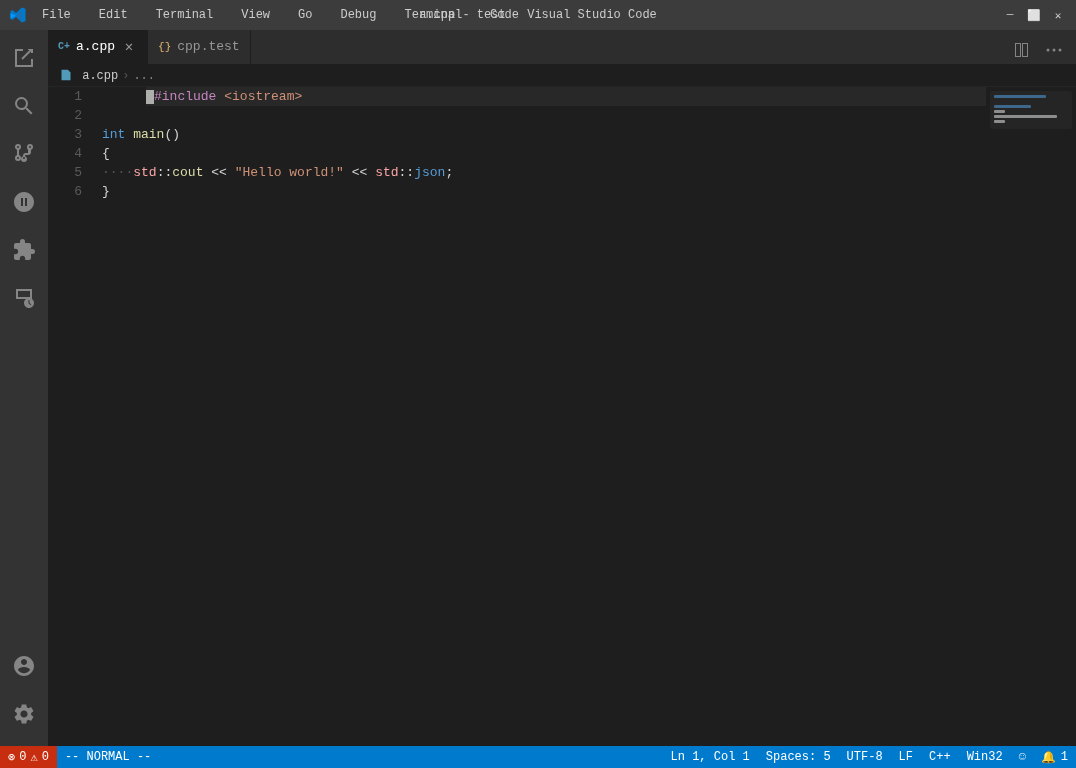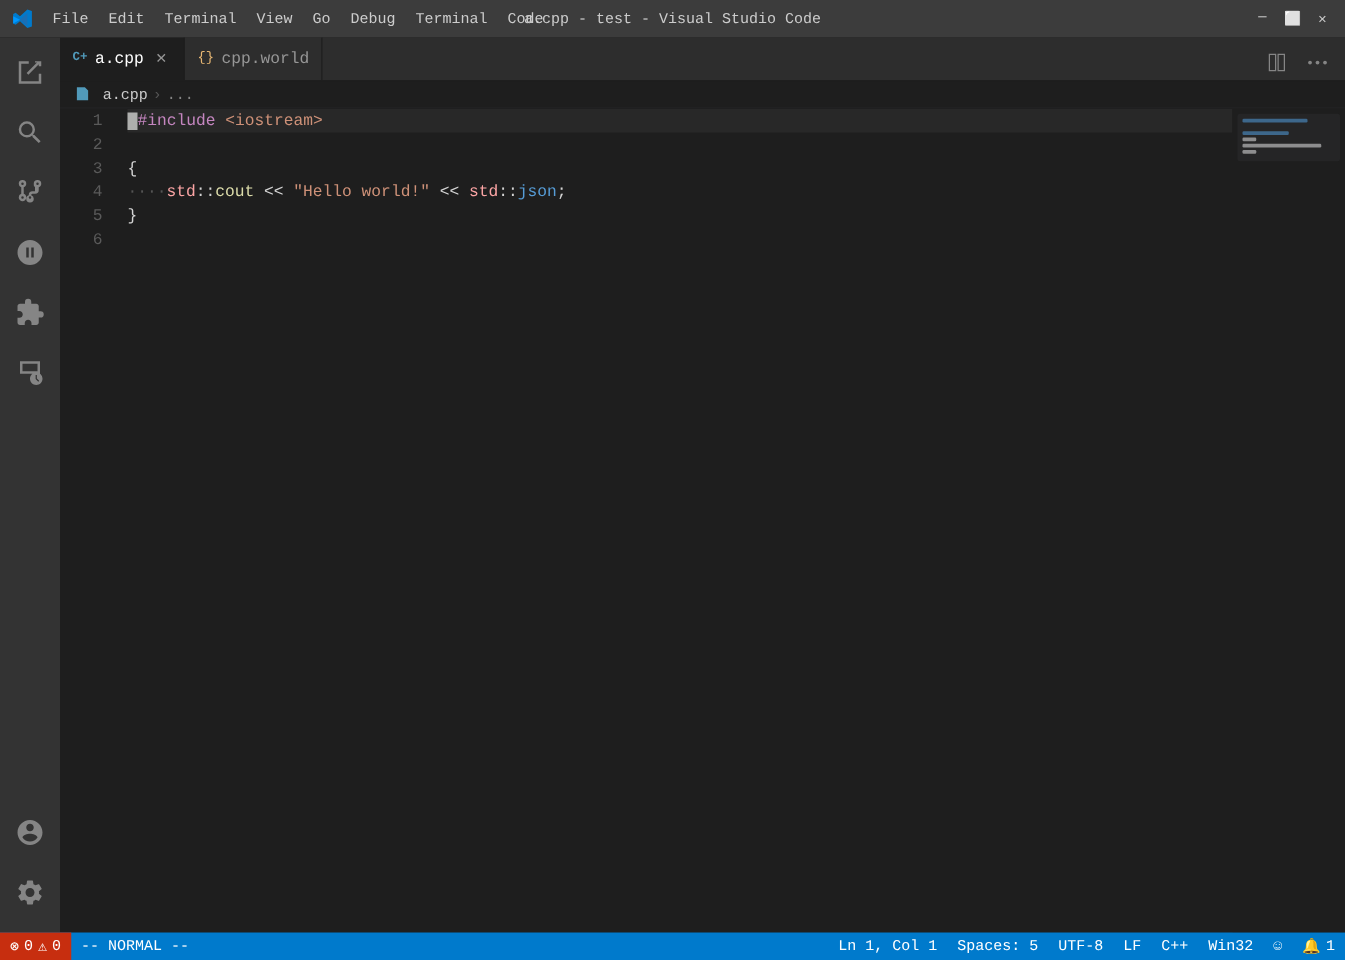--- a/index.html
+++ b/index.html
@@ -31,21 +31,21 @@
       align-items: center;
       gap: 8px;
     }
     .vscode-logo {
       width: 16px;
       height: 16px;
       color: #007acc;
     }
     .title-bar-menu {
       display: flex;
-      gap: 0;
+      gap: 12px;
     }
     .menu-item {
       padding: 2px 8px;
       font-size: 12px;
       color: #cccccc;
       cursor: pointer;
     }
     .title-bar-center {
       font-size: 12px;
       color: #cccccc;
@@ -229,20 +229,21 @@
     .code-line {
       height: 19px;
       display: flex;
       align-items: center;
       white-space: pre;
       font-size: 13px;
       line-height: 19px;
     }
     .code-line.active-line {
       background: #282828;
+      margin-left: 44px;
     }
 
     
     .kw { color: #569cd6; }       
     .kw2 { color: #c586c0; }      
     .include-file { color: #ce9178; } 
     .fn { color: #dcdcaa; }        
     .punct { color: #d4d4d4; }     
     .ns { color: #fca5a5; }        
     .op { color: #d4d4d4; }        
@@ -382,21 +383,21 @@
   <div class="editor-area">
 
     <div class="tab-bar">
       <div class="tab active">
         <span class="tab-icon" style="color:#519aba; font-weight:bold; font-size:10px;">C+</span>
         <span>a.cpp</span>
         <span class="tab-close">✕</span>
       </div>
       <div class="tab inactive">
         <span class="tab-icon" style="color:#e6b673; font-size:11px;">{}</span>
-        <span>cpp.world</span>
+        <span>cpp.test</span>
       </div>
       <div class="tab-bar-actions">
         <div class="tab-action">
           <svg width="16" height="16" viewBox="0 0 16 16" fill="currentColor">
               <path d="M7 1v14H1V1h6zm1 0h6v14H8V1zm1 1v12h4V2H9zM2 2v12h4V2H2z"></path>
             </svg>
         </div>
         <div class="tab-action">
           <svg width="16" height="16" viewBox="0 0 16 16" fill="currentColor">
               <circle cx="2" cy="8" r="1.5"></circle>
@@ -430,20 +431,23 @@
       </div>
 
       <div class="code-area">
 
         <div class="code-line active-line">
           <span style="display:inline-block;width:8px;height:14px;background:#aeafad;vertical-align:middle;margin-right:0;"></span><span class="kw2">#include</span><span> </span><span class="include-file">&lt;iostream&gt;</span>
         </div>
 
         <div class="code-line">&nbsp;</div>
 
+        <div class="code-line">
+          <span class="kw">int</span><span> </span><span class="fn">main</span><span class="punct">()</span>
+        </div>
 
         <div class="code-line">
           <span class="punct">{</span>
         </div>
 
         <div class="code-line">
           <span style="color:#555555;">····</span><span class="ns">std</span><span class="op">::</span><span class="fn">cout</span><span> </span><span class="op">&lt;&lt;</span><span> </span><span class="str">"Hello world!"</span><span> </span><span class="op">&lt;&lt;</span><span> </span><span class="ns">std</span><span class="op">::</span><span class="kw">json</span><span class="punct">;</span>
         </div>
 
         <div class="code-line">

